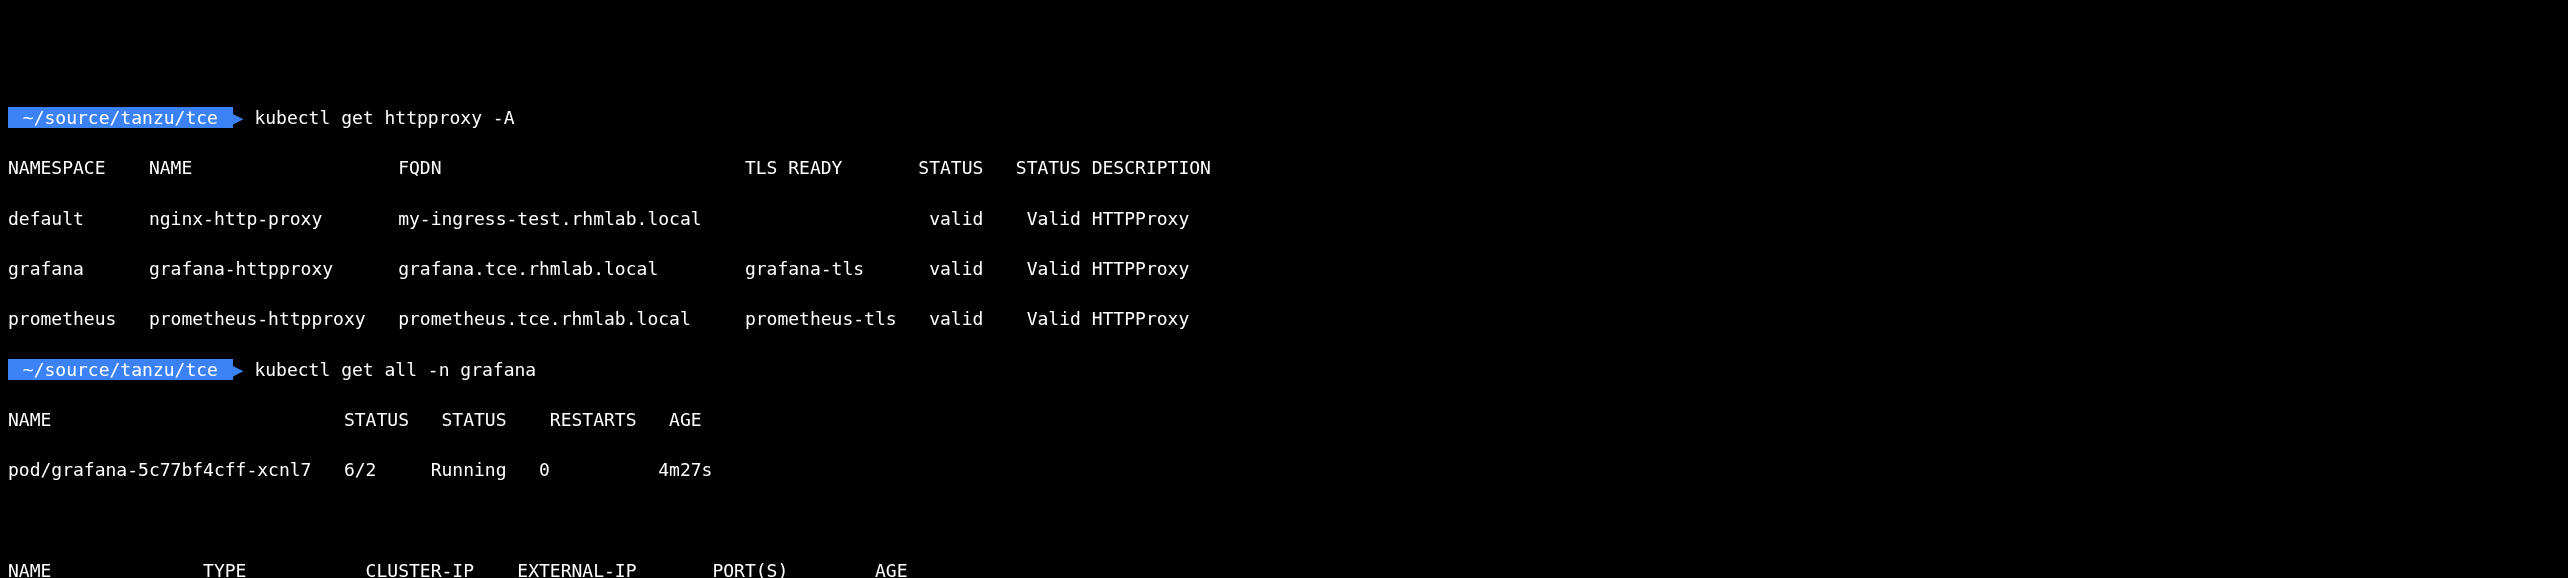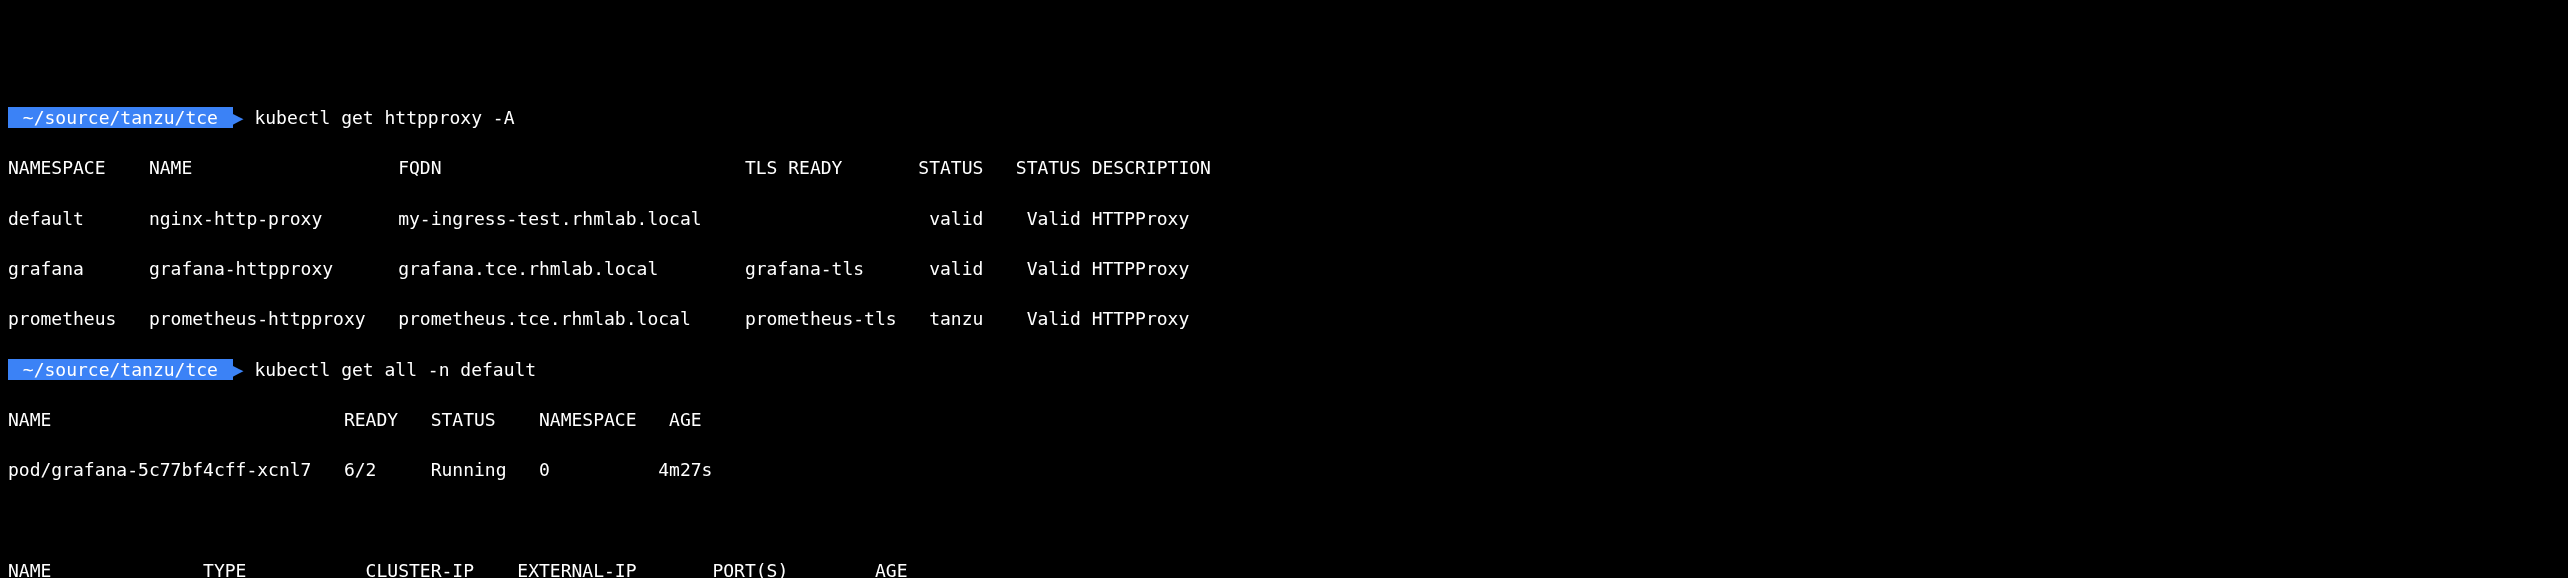--- a/index.html
+++ b/index.html
@@ -33,23 +33,23 @@
   </style>
 </head>
 <body>
 
 
 
 <span class="line"><span class="prompt-path"> ~/source/tanzu/tce </span><span class="prompt-arrow">▶</span><span class="cmd-line"> kubectl get httpproxy -A</span></span>
 <span class="line">NAMESPACE    NAME                   FQDN                            TLS READY       STATUS   STATUS DESCRIPTION</span>
 <span class="line">default      nginx-http-proxy       my-ingress-test.rhmlab.local                     valid    Valid HTTPProxy</span>
 <span class="line">grafana      grafana-httpproxy      grafana.tce.rhmlab.local        grafana-tls      valid    Valid HTTPProxy</span>
-<span class="line">prometheus   prometheus-httpproxy   prometheus.tce.rhmlab.local     prometheus-tls   tanzu    Valid HTTPProxy</span>
-<span class="line"><span class="prompt-path"> ~/source/tanzu/tce </span><span class="prompt-arrow">▶</span><span class="cmd-line"> kubectl get all -n default</span></span>
-<span class="line">NAME                           READY   STATUS    NAMESPACE   AGE</span>
+<span class="line">prometheus   prometheus-httpproxy   prometheus.tce.rhmlab.local     prometheus-tls   valid    Valid HTTPProxy</span>
+<span class="line"><span class="prompt-path"> ~/source/tanzu/tce </span><span class="prompt-arrow">▶</span><span class="cmd-line"> kubectl get all -n grafana</span></span>
+<span class="line">NAME                           STATUS   STATUS    RESTARTS   AGE</span>
 <span class="line">pod/grafana-5c77bf4cff-xcnl7   6/2     Running   0          4m27s</span>
 <span class="line"> </span>
 <span class="line">NAME              TYPE           CLUSTER-IP    EXTERNAL-IP       PORT(S)        AGE</span>
 
 
 
 
 
 
 

